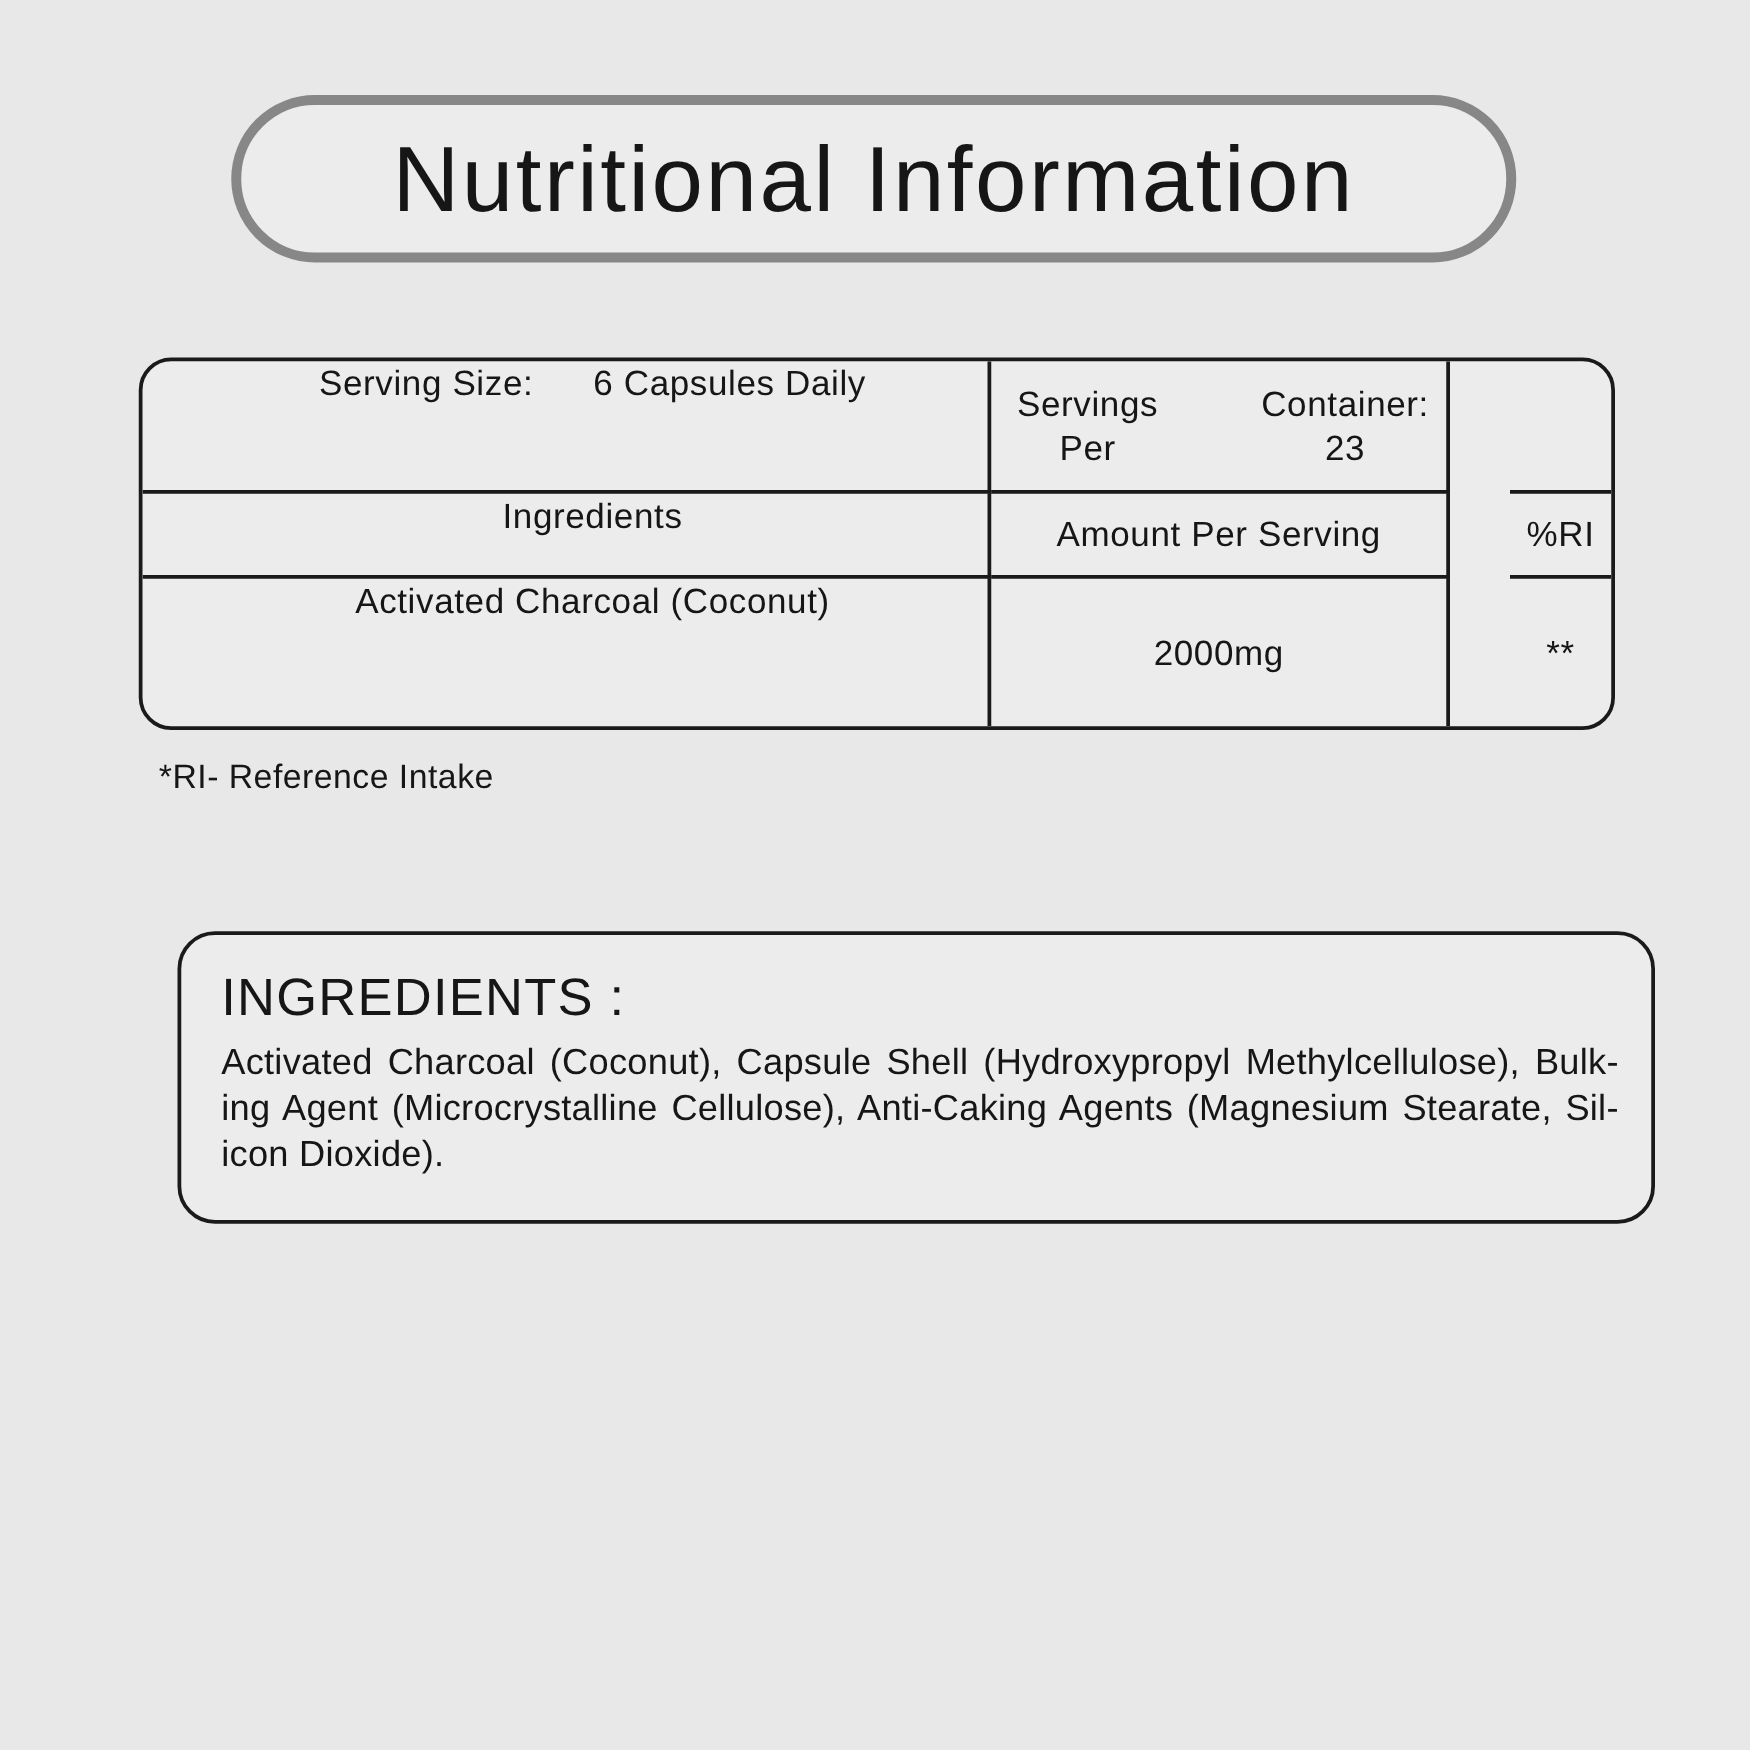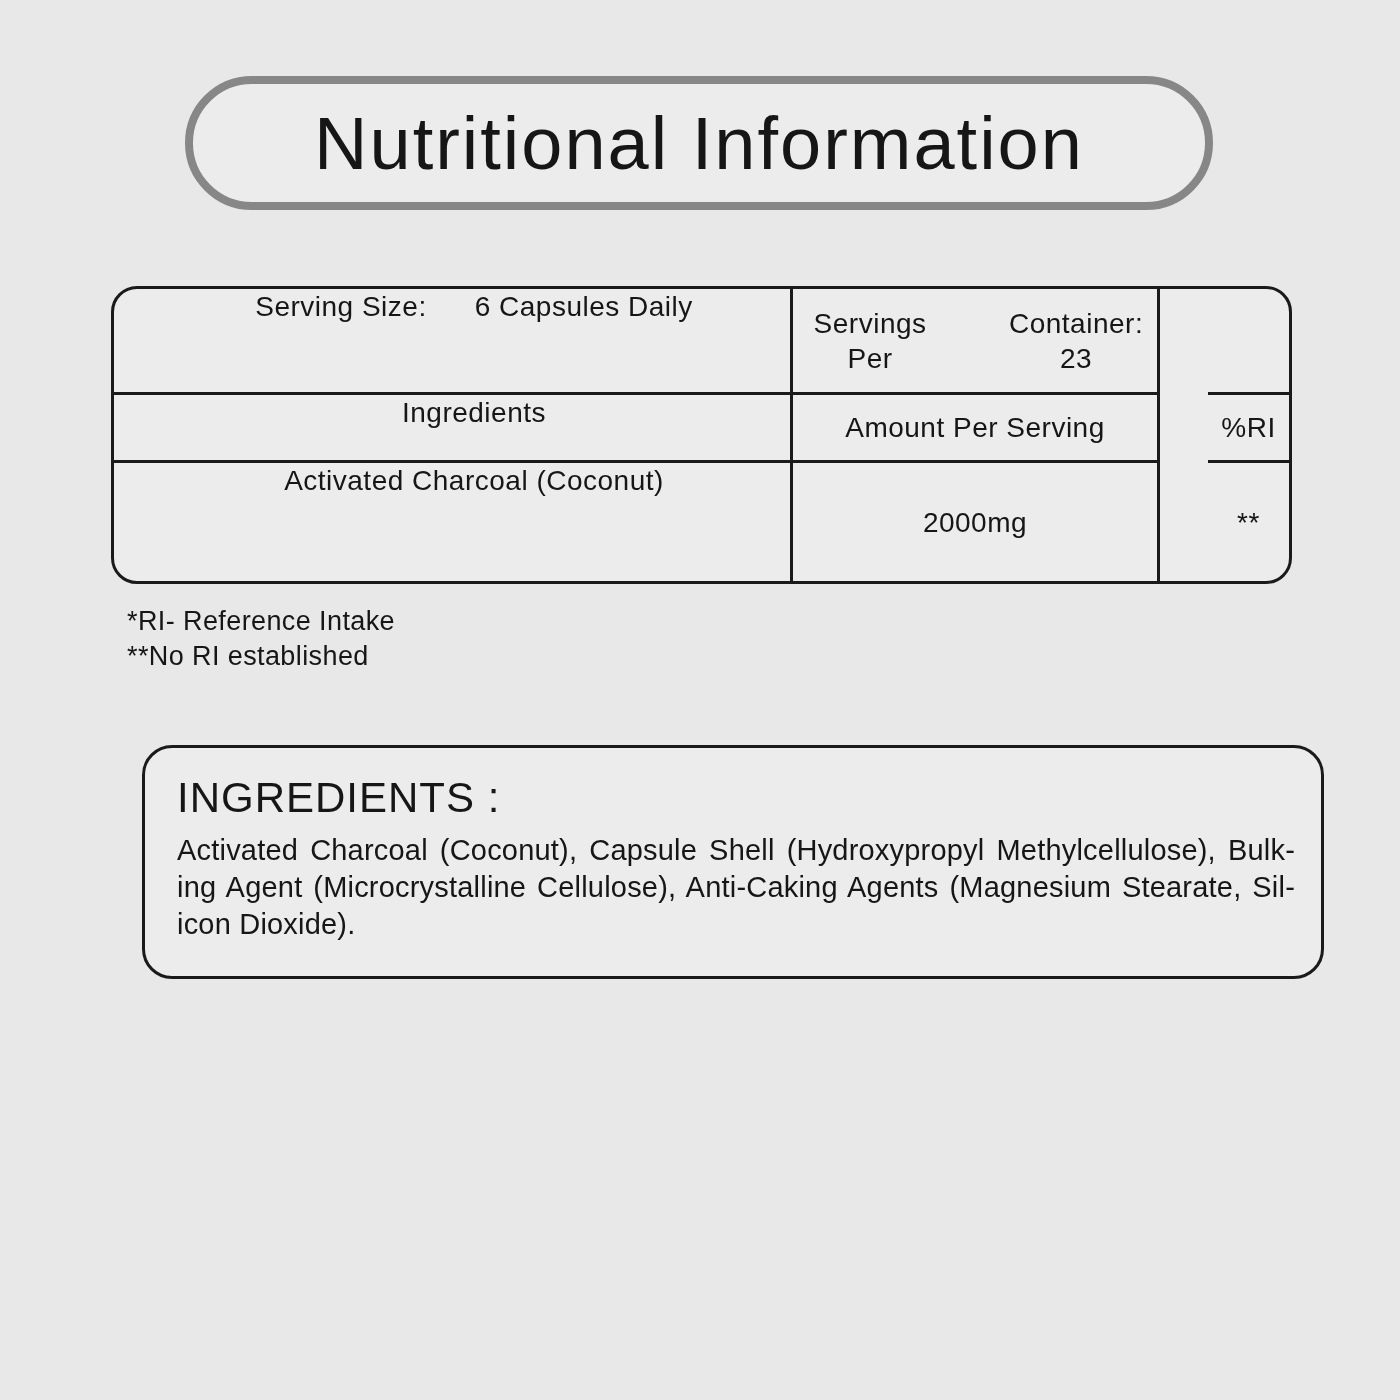--- a/index.html
+++ b/index.html
@@ -125,21 +125,20 @@
     <div class="cell col2">
       <div>2000mg</div>
     </div>
     <div class="cell col3">
       <div>**</div>
     </div>
   </div>
 
   <div class="footnotes">
     <div>*RI- Reference Intake</div>
-    <div>**No RI established</div>
   </div>
 
   <div class="ingredients-box">
     <div class="ing-heading">INGREDIENTS :</div>
     <div class="ing-line just">Activated Charcoal (Coconut), Capsule Shell (Hydroxypropyl Methylcellulose), Bulk-</div>
     <div class="ing-line just">ing Agent (Microcrystalline Cellulose), Anti-Caking Agents (Magnesium Stearate, Sil-</div>
     <div class="ing-line">icon Dioxide).</div>
   </div>
 
 </div>

